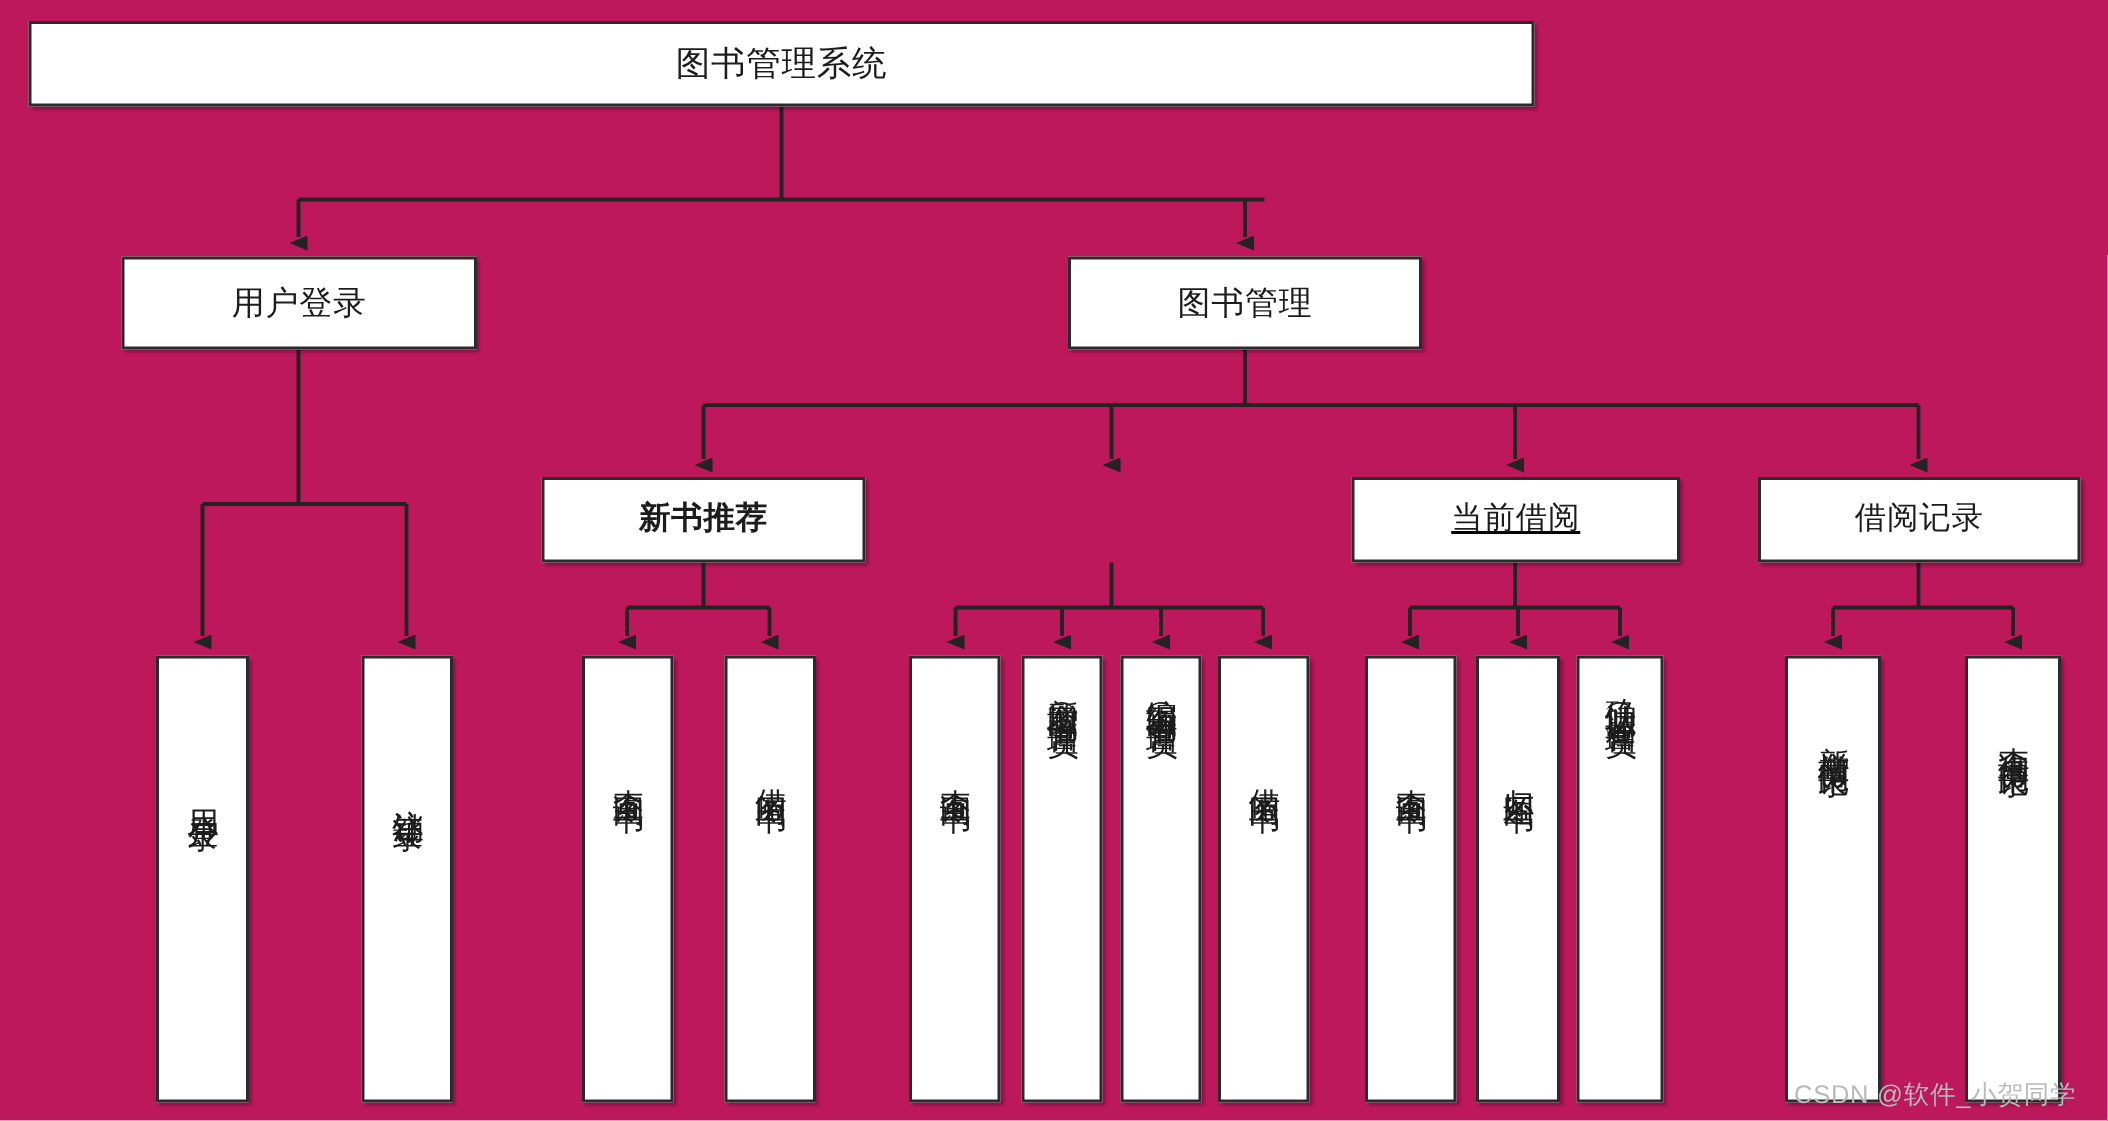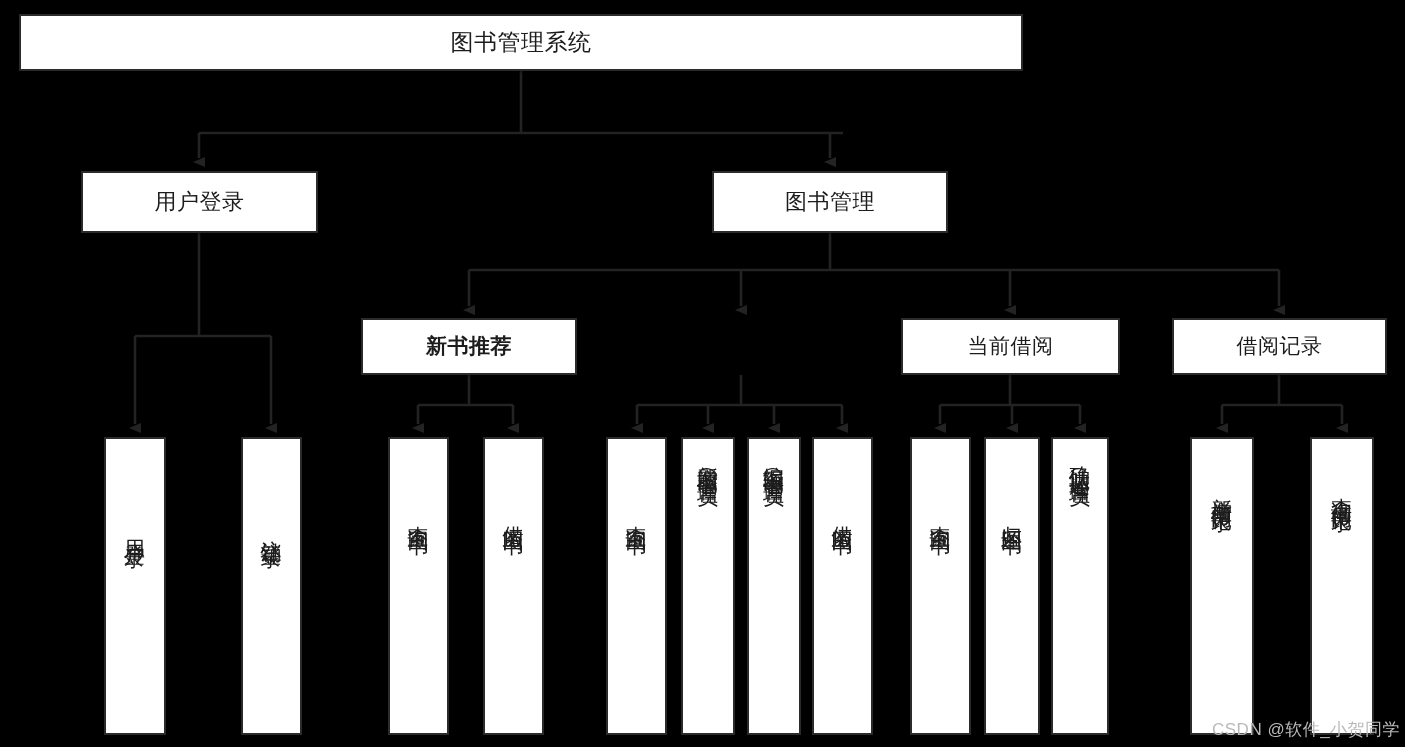--- a/index.html
+++ b/index.html
@@ -7,21 +7,21 @@
     padding: 0;
     background: #ffffff;
   }
   body {
     font-family: "Liberation Sans", "DejaVu Sans", sans-serif;
   }
   #canvas {
     position: relative;
     width: 1405px;
     height: 747px;
-    background: #000000;
+    background: #be185d;
     overflow: hidden;
   }
   svg.connectors {
     position: absolute;
     left: 0;
     top: 0;
     width: 1405px;
     height: 747px;
     pointer-events: none;
   }
@@ -59,21 +59,20 @@
   .node.level1 .label { font-size: 23px; }
   .node.level2 .label { font-size: 22px; }
   .node.level3 .label { font-size: 21px; }
   .watermark {
     position: absolute;
     color: #b9b9b9;
     font-size: 17px;
     letter-spacing: 0.5px;
     white-space: nowrap;
     user-select: none;
-    margin-left: 16px;
   }
 </style>
 </head>
 <body>
 
 <div id="canvas">
 
   <svg class="connectors" viewBox="0 0 1405 747" xmlns="http://www.w3.org/2000/svg">
     <defs>
       <marker id="arrow" markerWidth="10" markerHeight="12" refX="1" refY="6" orient="auto" markerUnits="userSpaceOnUse">
@@ -131,21 +130,21 @@
   <div class="node level2" style="left:81px; top:171px; width:237px; height:62px;">
     <span class="label">用户登录</span>
   </div>
   <div class="node level2" style="left:712px; top:171px; width:236px; height:62px;text-align:right;">
     <span class="label">图书管理</span>
   </div>
 
   <div class="node level3" style="left:361px; top:318px; width:216px; height:57px;font-weight:bold;">
     <span class="label">新书推荐</span>
   </div>
-  <div class="node level3" style="left:901px; top:318px; width:219px; height:57px;">
+  <div class="node level3" style="left:901px; top:318px; width:219px; height:57px;text-decoration:underline;">
     <span class="label">当前借阅</span>
   </div>
   <div class="node level3" style="left:1172px; top:318px; width:215px; height:57px;">
     <span class="label">借阅记录</span>
   </div>
 
   <div class="node vertical" style="left:104px; top:437px; width:62px; height:298px; padding-top:84px;">
     <span class="label">用户登录</span>
   </div>
   <div class="node vertical" style="left:241px; top:437px; width:61px; height:298px; padding-top:84px;">

